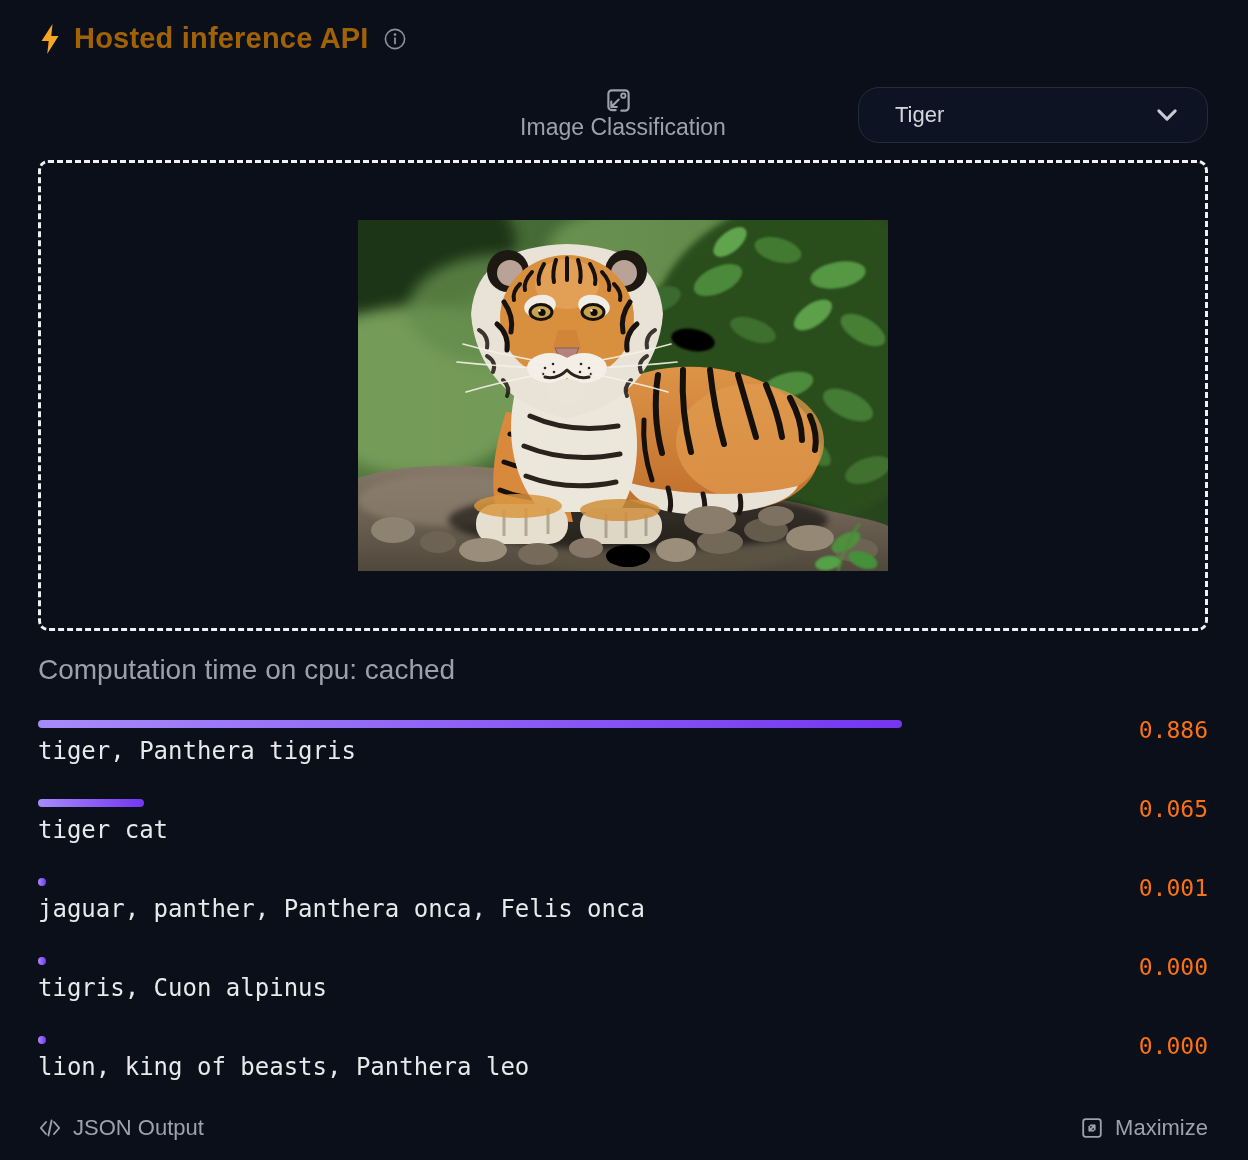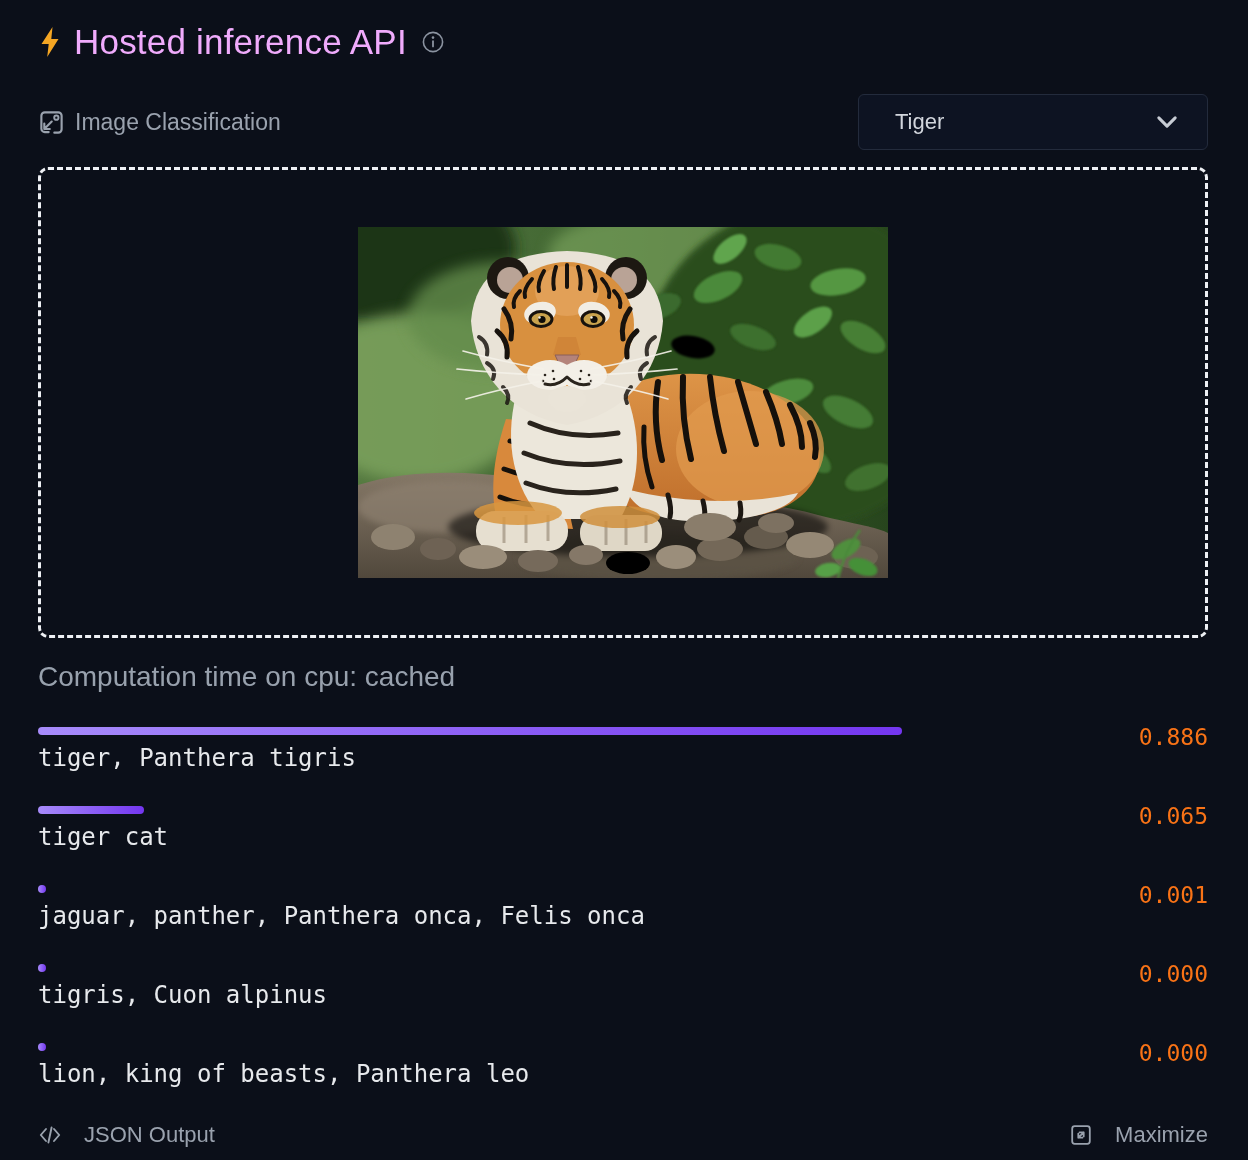--- a/index.html
+++ b/index.html
@@ -7,31 +7,31 @@
   body {
     background:#0b0f19;
     font-family:"Liberation Sans", sans-serif;
     color:#e8eaed;
   }
   .widget { padding:20px 40px 0 38px; }
 
   
   .hdr { display:flex; align-items:center; gap:12px; margin-top:2px; }
   .bolt { width:24px; height:32px; flex:0 0 auto; }
-  .title { font-size:35px; font-weight:normal; color:#f0abfc; letter-spacing:0.2px; }
+  .title { font-size:29px; font-weight:bold; color:#a16207; letter-spacing:0.2px; }
   .info { width:24px; height:24px; margin-left:2px; cursor:pointer; }
 
   
-  .taskrow { display:flex; align-items:center; margin-top:32px; position:relative; height:56px; }
+  .taskrow { display:flex; align-items:center; margin-top:32px; position:relative; height:56px;flex-direction:column; }
   .task-ic { width:27px; height:27px; margin-right:10px; }
   .task-label { font-size:23px; color:#9aa2ae; }
   .select {
     position:absolute; right:0; top:0;
     width:350px; height:56px;
-    background:#0d1322; border:1px solid #232b3c; border-radius:6px;
+    background:#0d1322; border:1px solid #232b3c; border-radius:21px;
     display:flex; align-items:center;
     padding:0 26px 0 36px; cursor:pointer;
   }
   .select-value { font-size:22px; color:#d2d6dd; flex:1; }
   .chev { width:28px; height:28px; }
 
   
   .dropzone {
     margin-top:17px; height:471px;
     border:3px dashed #eef0f4; border-radius:10px;
@@ -55,21 +55,21 @@
     font-size:24px; color:#e7e9ec; white-space:nowrap;
   }
   .row-value {
     width:140px; text-align:right; flex:0 0 auto;
     font-family:"DejaVu Sans Mono", monospace;
     font-size:23px; color:#f97316; margin-top:-3px;
   }
 
   
   .footer { display:flex; justify-content:space-between; align-items:center; margin-top:16px; }
-  .f-left, .f-right { display:flex; align-items:center; gap:22px; cursor:pointer; }
+  .f-left, .f-right { display:flex; align-items:center; gap:11px; cursor:pointer; }
   .f-text { font-size:22px; color:#9aa2ae; }
   .f-ic { width:24px; height:24px; }
 </style>
 </head>
 <body>
 
 <div class="widget">
 
   <div class="hdr">
     <svg class="bolt" viewBox="0 0 24 32">

